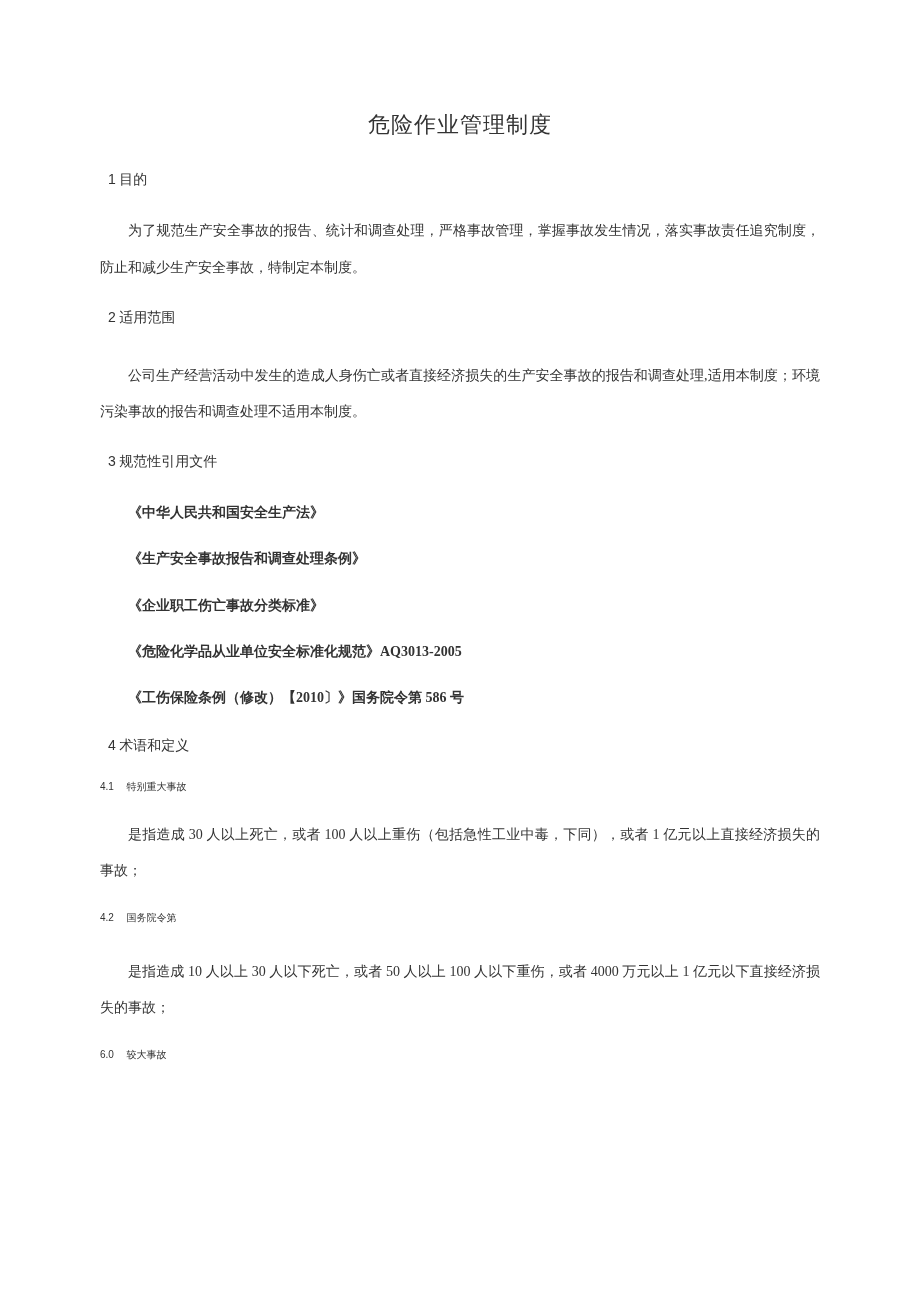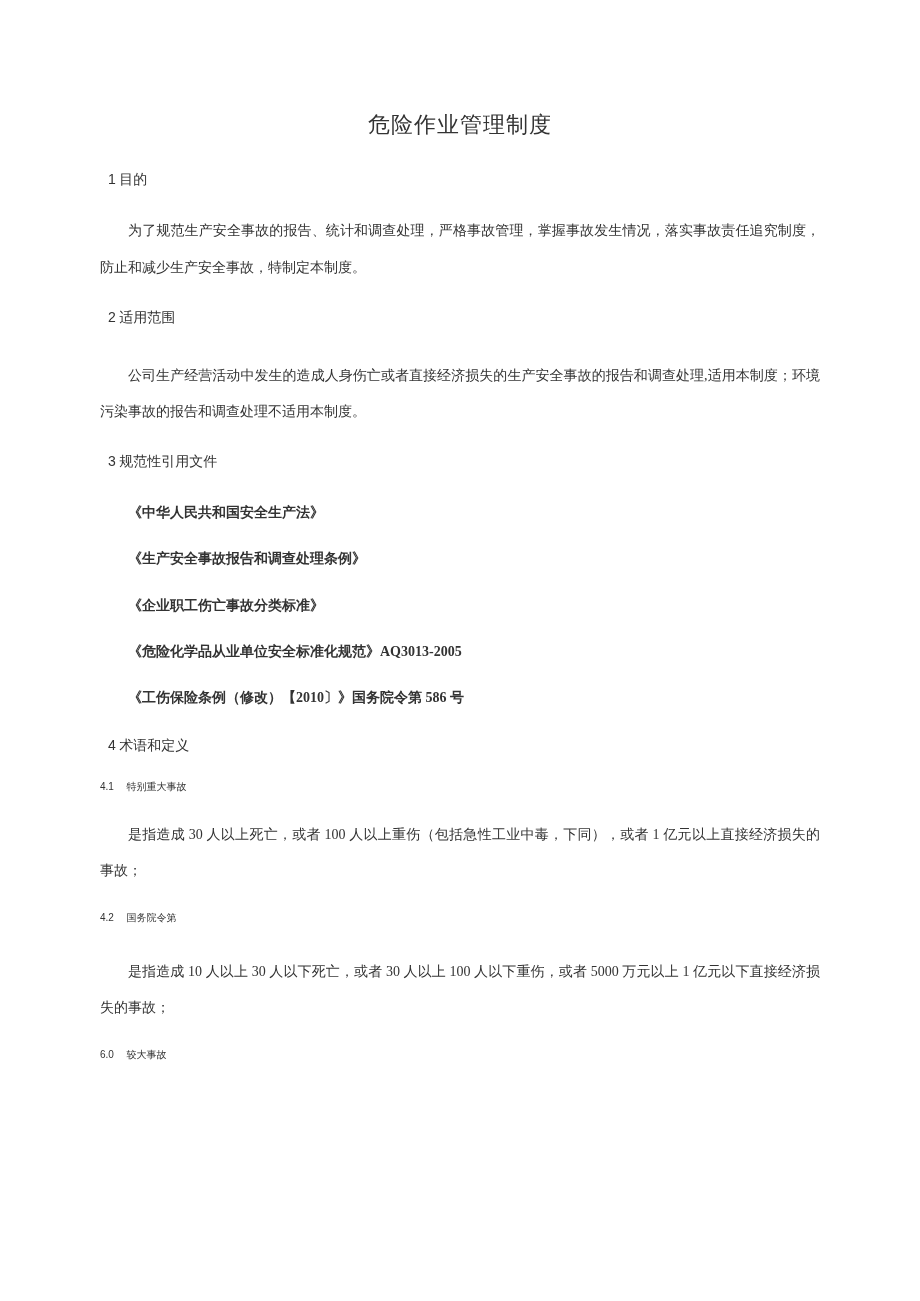--- a/index.html
+++ b/index.html
@@ -91,17 +91,17 @@
 
 <div class="sub-heading">
   <span class="sub-label">4.1</span> <span>特别重大事故</span>
 </div>
 <p class="body-paragraph">是指造成 30 人以上死亡，或者 100 人以上重伤（包括急性工业中毒，下同），或者 1 亿元以上直接经济损失的事故；</p>
 
 <div class="sub-heading">
   <span class="sub-label">4.2</span> <span>国务院令第</span>
 </div>
 <div class="spacer-sm"></div>
-<p class="body-paragraph">是指造成 10 人以上 30 人以下死亡，或者 30 人以上 100 人以下重伤，或者 5000 万元以上 1 亿元以下直接经济损失的事故；</p>
+<p class="body-paragraph">是指造成 10 人以上 30 人以下死亡，或者 50 人以上 100 人以下重伤，或者 4000 万元以上 1 亿元以下直接经济损失的事故；</p>
 
 <div class="sub-heading">
   <span class="sub-label">6.0</span> <span>较大事故</span>
 </div>
 
 </body></html>

